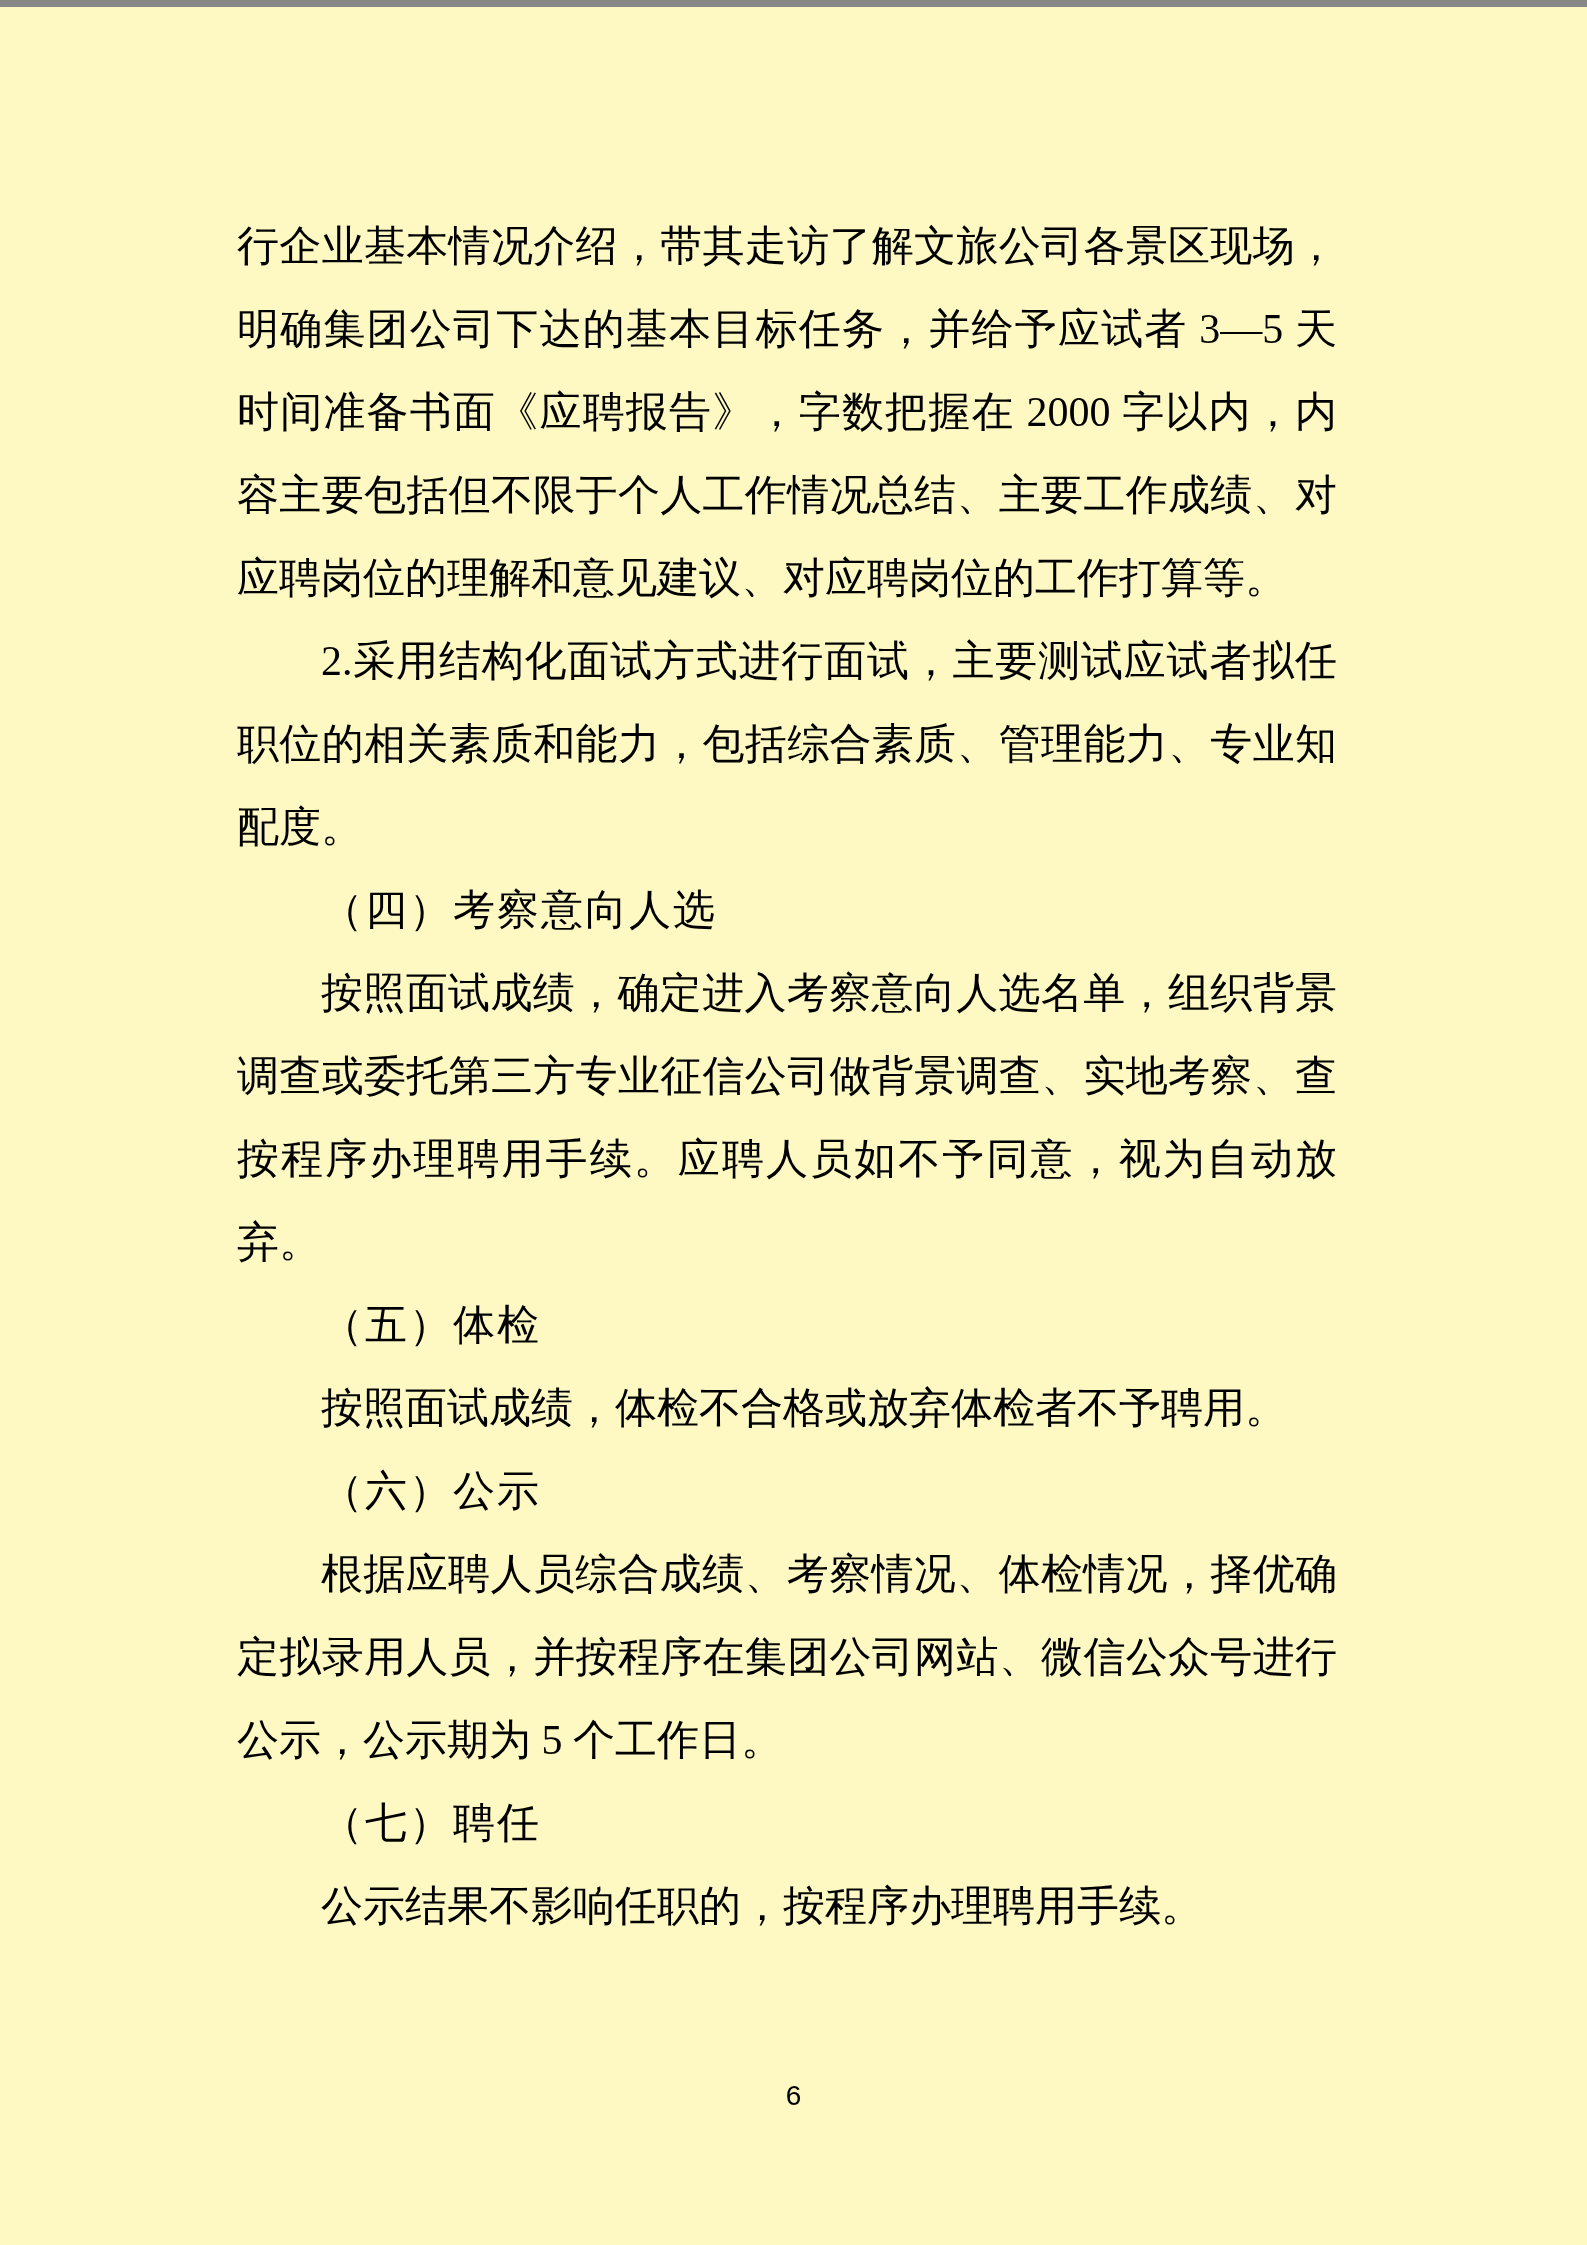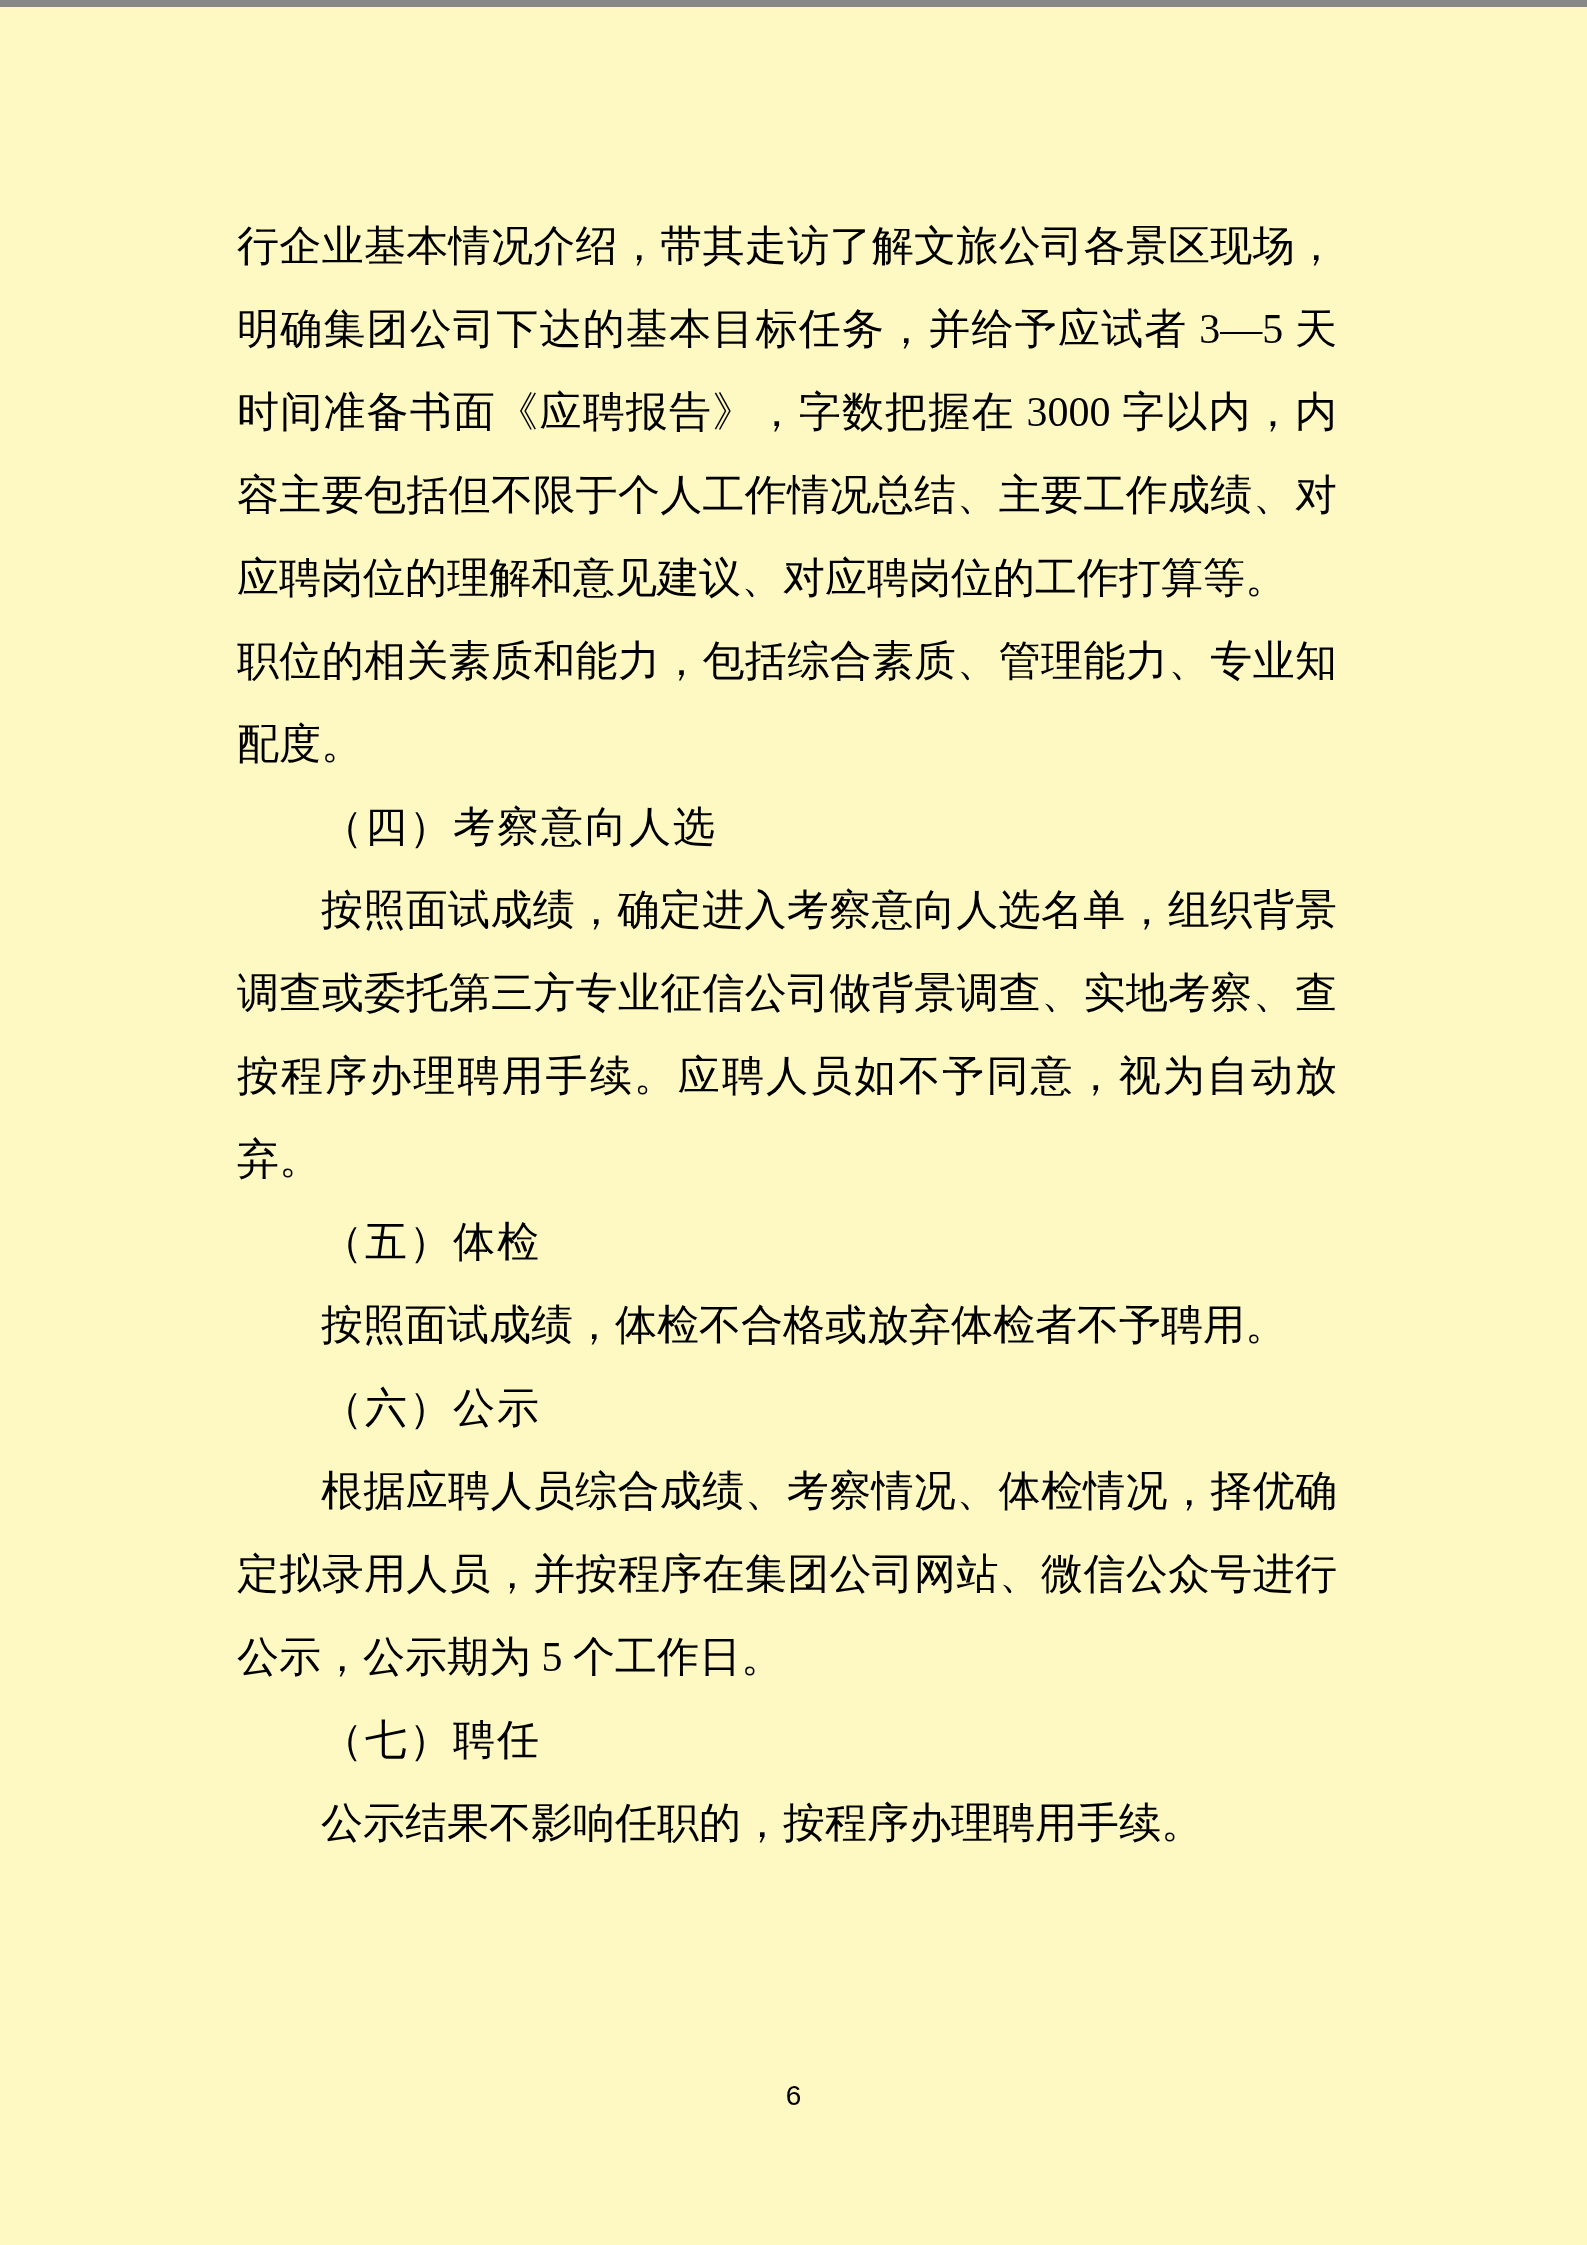--- a/index.html
+++ b/index.html
@@ -62,24 +62,25 @@
   }
 </style>
 </head>
 <body>
 
 <div class="page">
   <div class="textblock">
 
     <div class="line">行企业基本情况介绍，带其走访了解文旅公司各景区现场，</div>
     <div class="line">明确集团公司下达的基本目标任务，并给予应试者 3—5 天</div>
-    <div class="line">时间准备书面《应聘报告》，字数把握在 3000 字以内，内</div>
+    <div class="line">时间准备书面《应聘报告》，字数把握在 2000 字以内，内</div>
     <div class="line">容主要包括但不限于个人工作情况总结、主要工作成绩、对</div>
     <div class="line end">应聘岗位的理解和意见建议、对应聘岗位的工作打算等。</div>
 
+    <div class="line ind">2.采用结构化面试方式进行面试，主要测试应试者拟任</div>
     <div class="line">职位的相关素质和能力，包括综合素质、管理能力、专业知</div>
     <div class="line end">配度。</div>
 
     <div class="line end ind heading">（四）考察意向人选</div>
 
     <div class="line ind">按照面试成绩，确定进入考察意向人选名单，组织背景</div>
     <div class="line">调查或委托第三方专业征信公司做背景调查、实地考察、查</div>
     <div class="line">按程序办理聘用手续。应聘人员如不予同意，视为自动放</div>
     <div class="line end">弃。</div>
 

